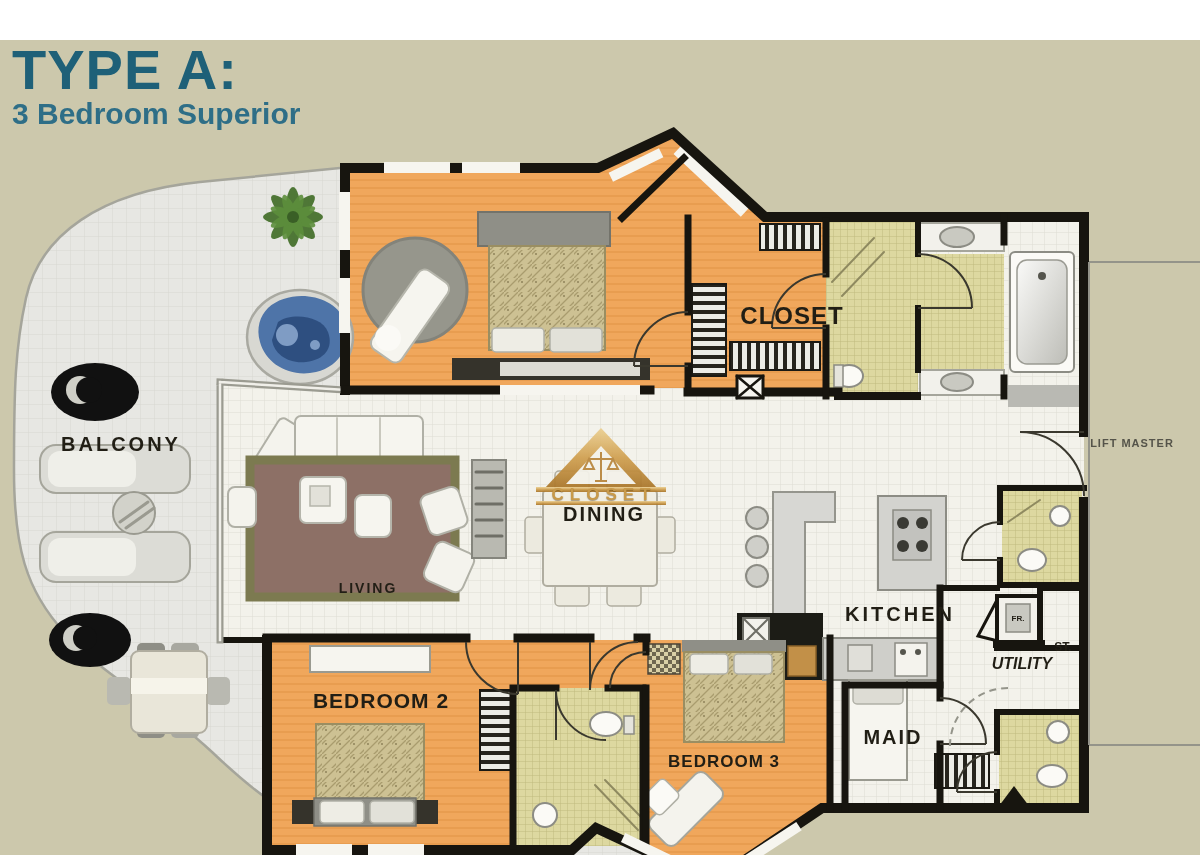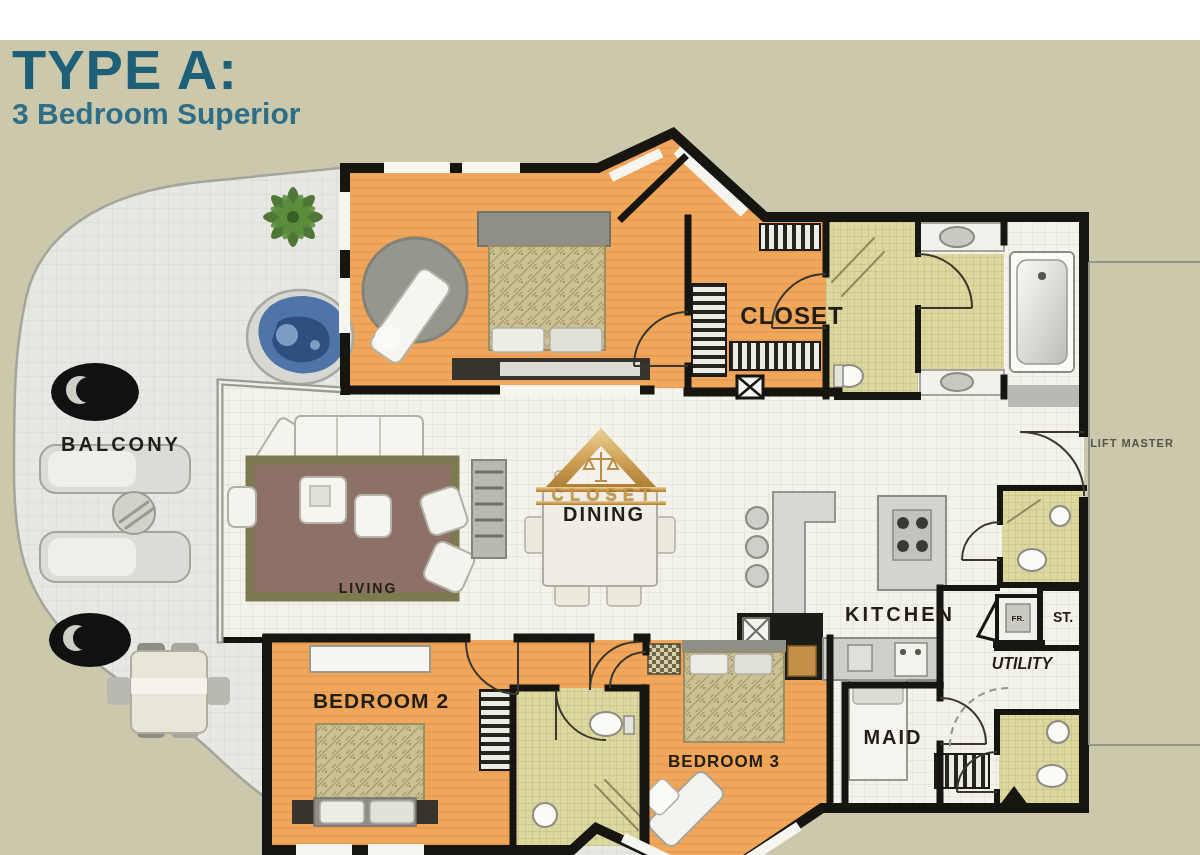--- a/index.html
+++ b/index.html
@@ -422,19 +422,19 @@
 
   <div class="lbl" style="left:792px;top:276px;font-size:24px;letter-spacing:1px;">CLOSET</div>
   <div class="lbl" style="left:121px;top:404px;font-size:20px;letter-spacing:3px;">BALCONY</div>
   <div class="lbl" style="left:368px;top:548px;font-size:14px;letter-spacing:2px;">LIVING</div>
   <div class="lbl" style="left:604px;top:474px;font-size:20px;letter-spacing:2px;z-index:8;">DINING</div>
   <div class="lbl" style="left:900px;top:574px;font-size:20px;letter-spacing:3px;">KITCHEN</div>
   <div class="lbl" style="left:381px;top:661px;font-size:21px;letter-spacing:1px;">BEDROOM 2</div>
   <div class="lbl" style="left:724px;top:722px;font-size:17px;letter-spacing:1px;">BEDROOM 3</div>
   <div class="lbl" style="left:893px;top:697px;font-size:20px;letter-spacing:2px;text-align:right;">MAID</div>
   <div class="lbl" style="left:1022px;top:624px;font-size:16px;font-style:italic;">UTILITY</div>
-  <div class="lbl" style="left:1063px;top:577px;font-size:14px;">ST.</div>
+  <div class="lbl" style="left:1063px;top:607px;font-size:12px;">ST.</div>
   <div class="lbl" style="left:1018px;top:578px;font-size:8px;">FR.</div>
   <div class="lbl" id="lift-lobby-label" style="left:1132px;top:403px;font-size:11px;letter-spacing:1px;">LIFT MASTER</div>
 
   <div class="lbl" id="bayside-label" style="left:604px;top:455px;">CLOSET</div>
 
 </div>
 
 </body></html>

